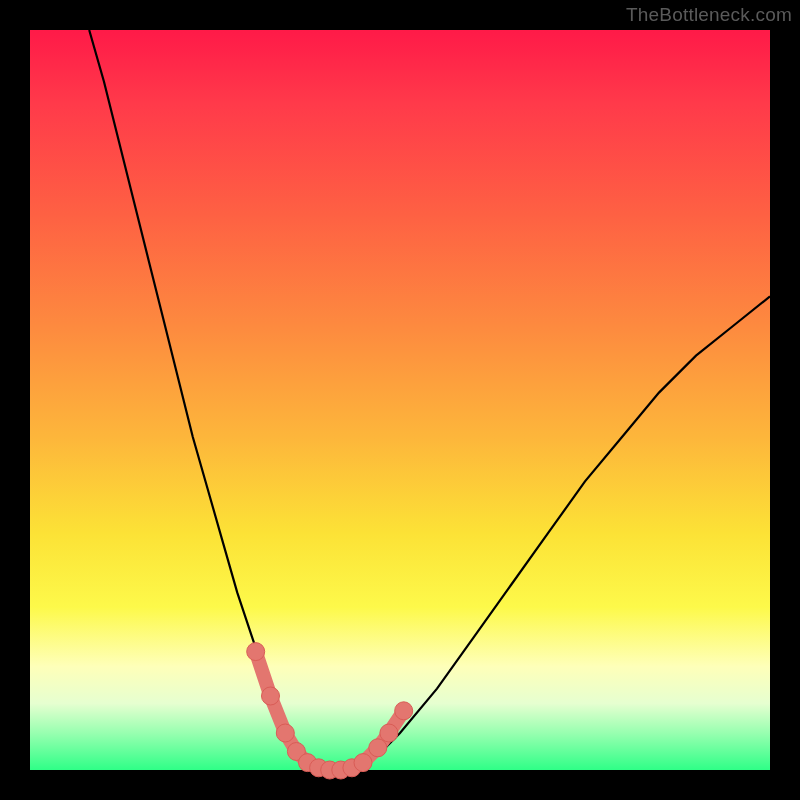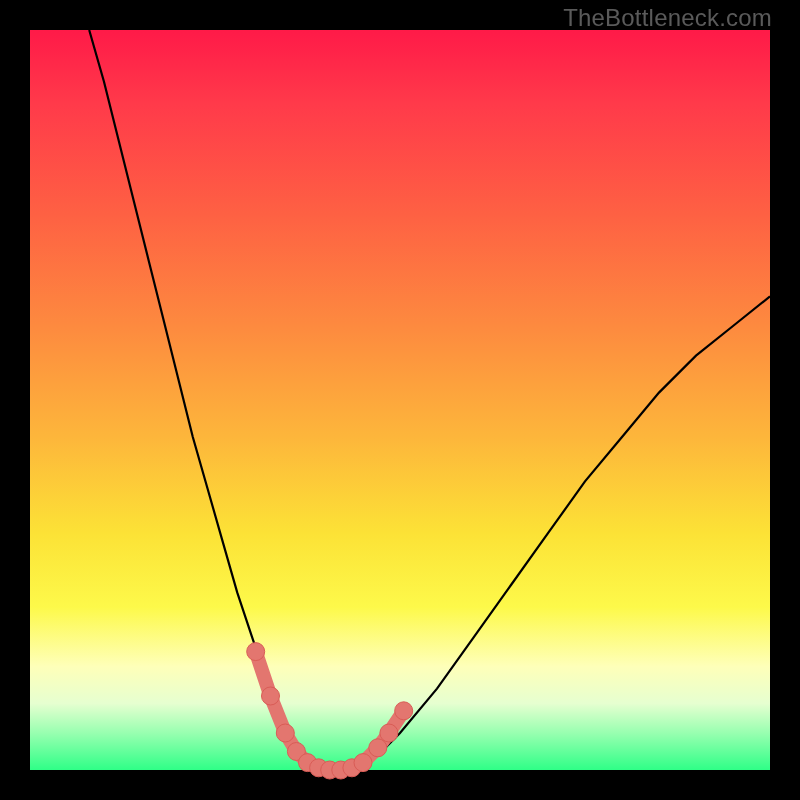--- a/index.html
+++ b/index.html
@@ -37,23 +37,23 @@
       #fdf94a 78%,
       #feffb9 86%,
       #e6ffd0 91%,
       #98ffb0 95%,
       #2fff87 100%
     );
   }
   .attribution {
     position: absolute;
     top: 4px;
-    right: 28px;
+    right: 8px;
     color: #5a5a5a;
-    font-size: 24px;
+    font-size: 19px;
     letter-spacing: 0.2px;
     user-select: none;
   }
   svg.curve {
     position: absolute;
     left: 0;
     top: 0;
     width: 740px;
     height: 740px;
     overflow: visible;

